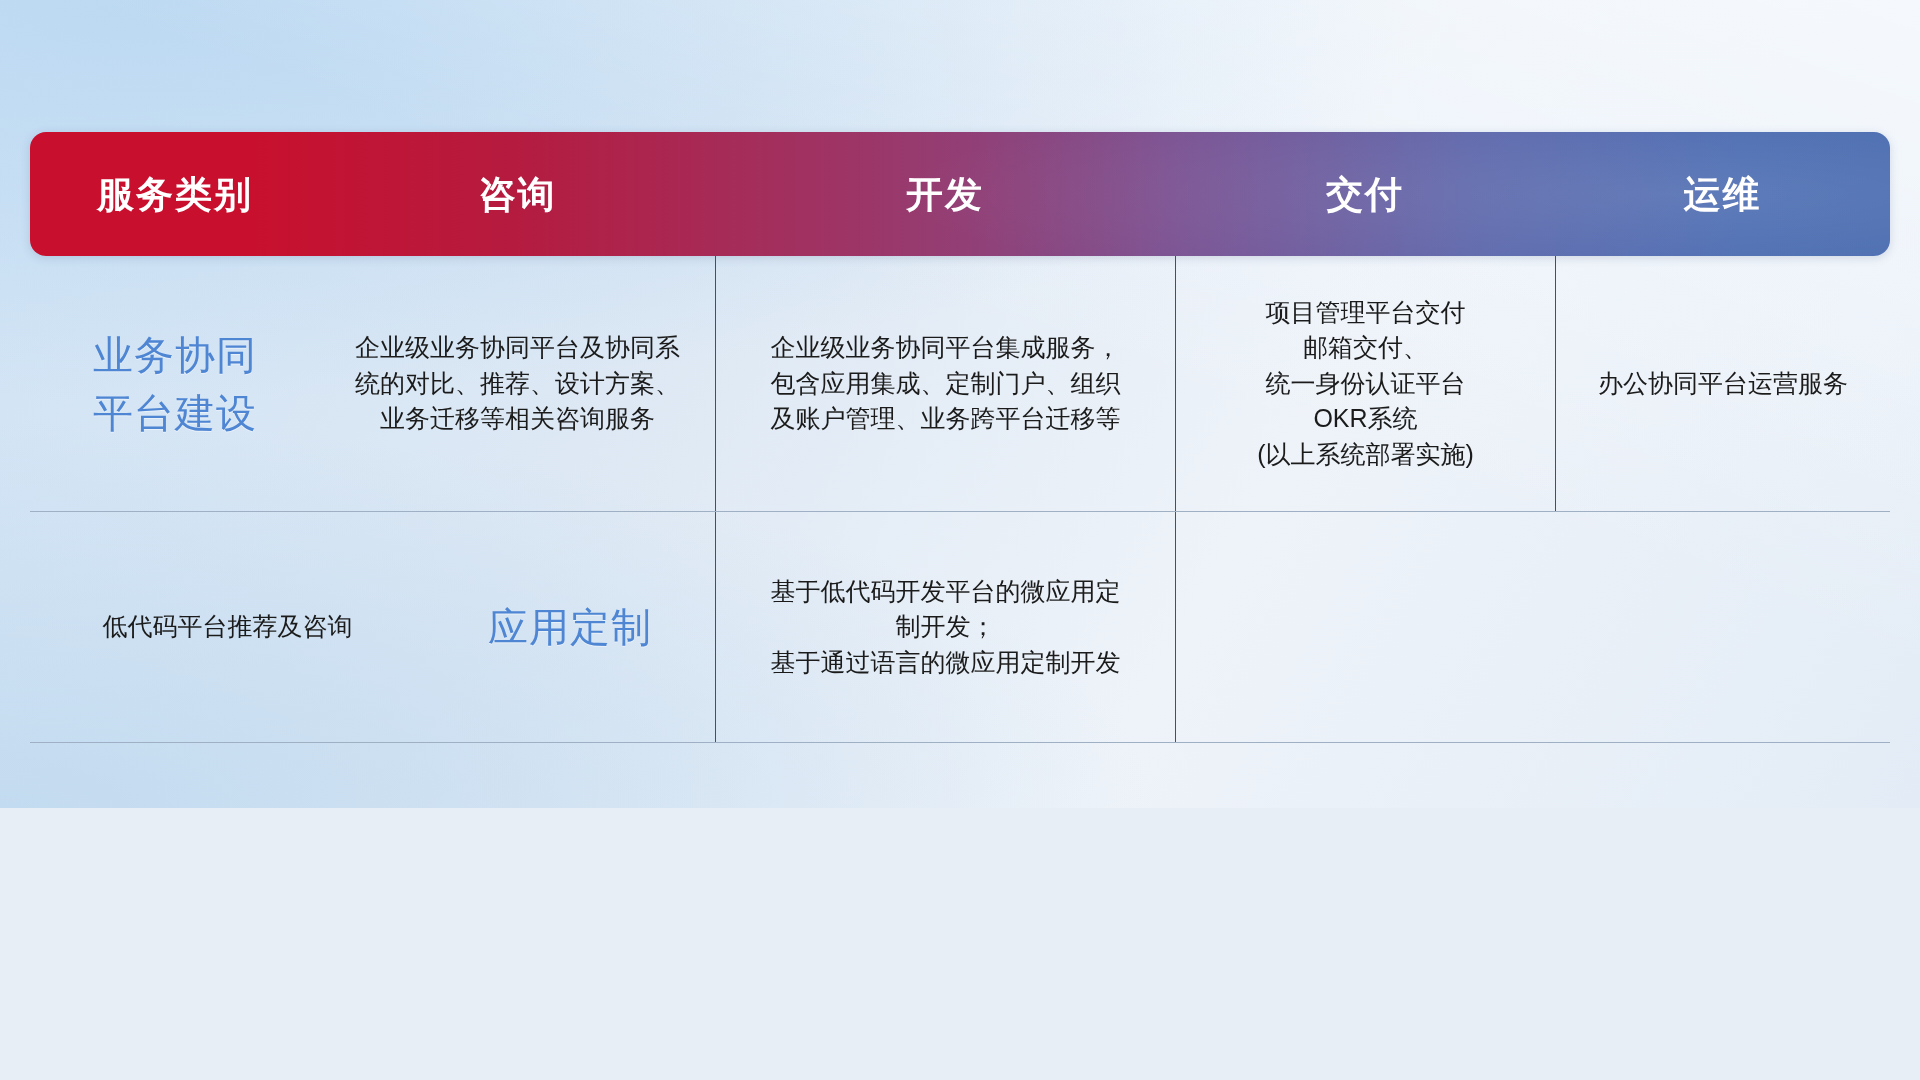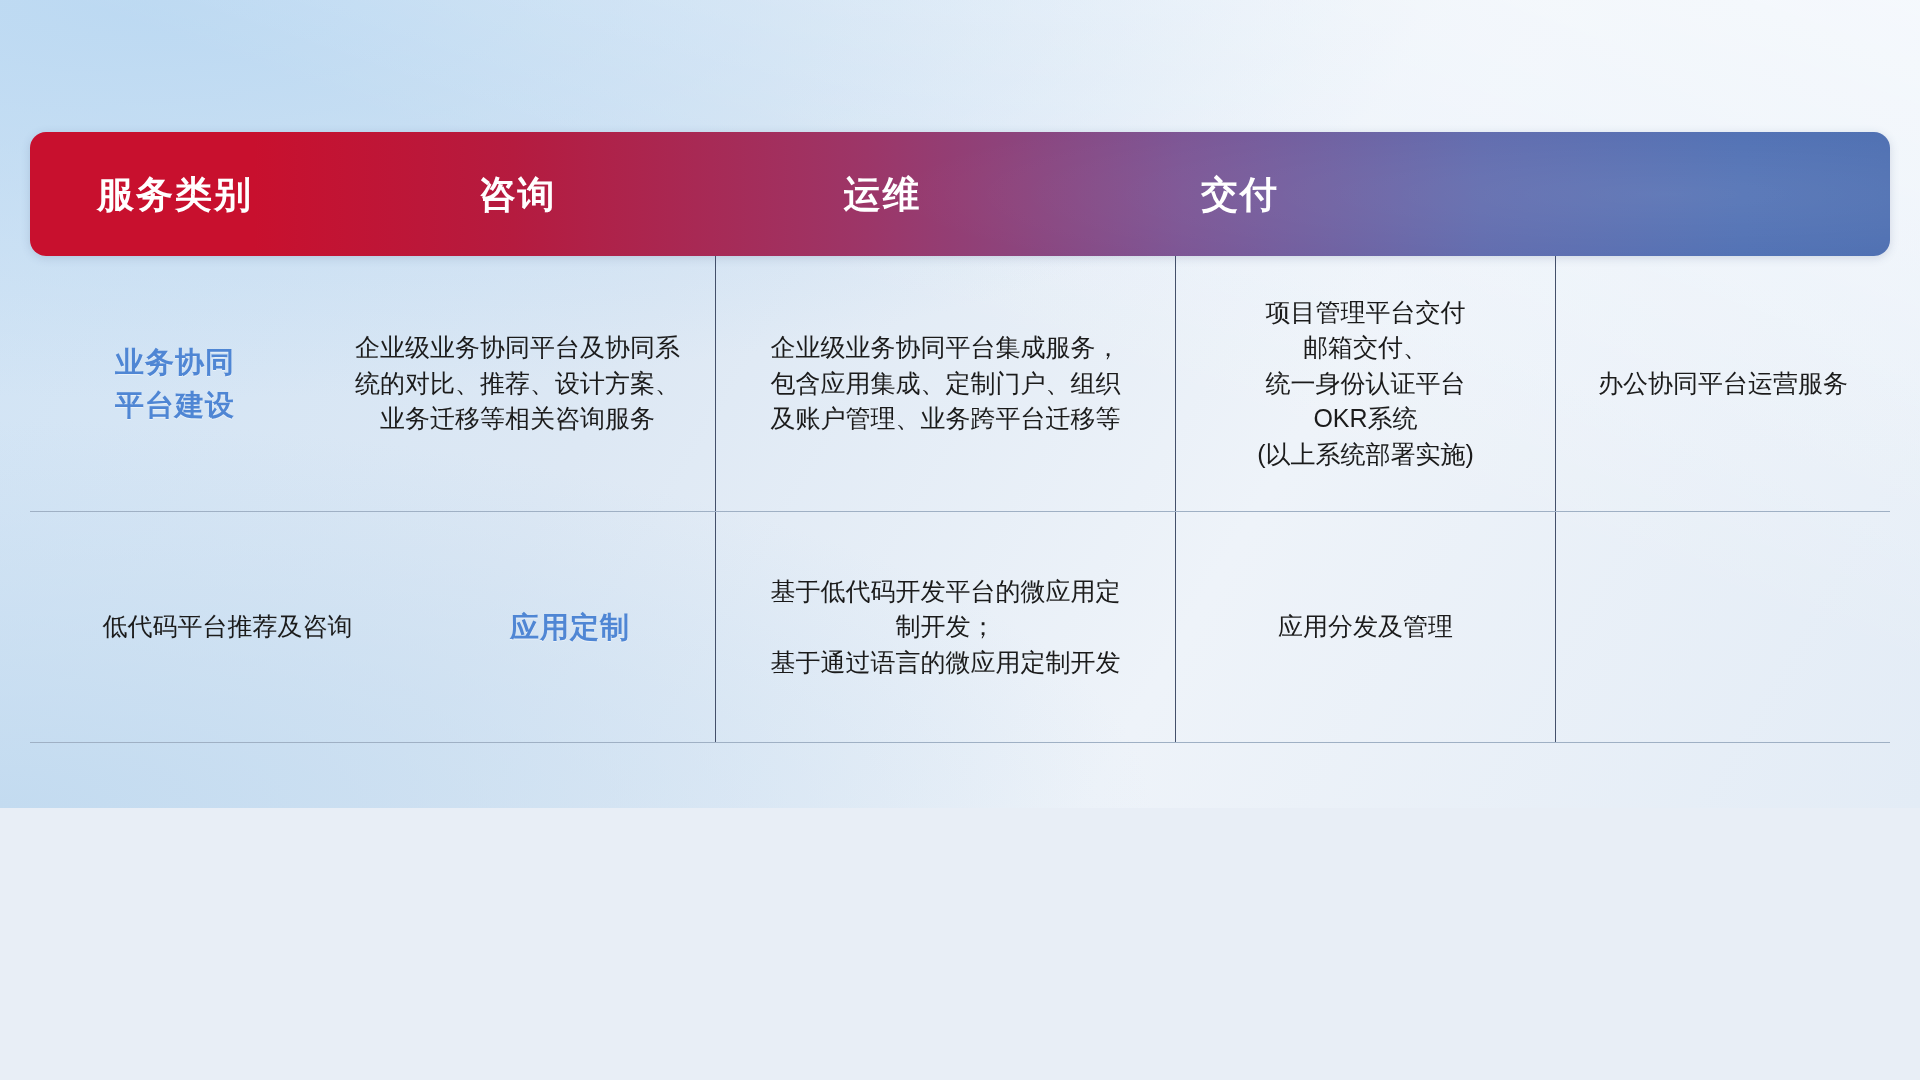--- a/index.html
+++ b/index.html
@@ -77,22 +77,22 @@
     font-size:25px;
     line-height:1.42;
     color:#1b1b1b;
     text-align:center;
     white-space:pre-line;
   }
   .td.vline{border-left:1.5px solid #44506a;}
 
   .td.label{
     color:#4f86d4;
-    font-weight:700;
-    font-size:29px;
+    font-weight:400;
+    font-size:40px;
     letter-spacing:1px;
     line-height:1.45;
     text-shadow:0 1px 0 rgba(255,255,255,.45);
   }
 
   
   .c0{width:290px;flex:0 0 290px;}
   .c1{width:395px;flex:0 0 395px;}
   .c2{width:460px;flex:0 0 460px;}
   .c3{width:380px;flex:0 0 380px;}
@@ -105,22 +105,23 @@
 </head>
 <body>
 
 <div id="page">
 
   <div class="table-wrap">
 
     <div class="thead">
       <div class="th c0">服务类别</div>
       <div class="th c1">咨询</div>
+      <div class="th c2">开发</div>
+      <div class="th c3">交付</div>
       <div class="th c4">运维</div>
-      <div class="th c3">交付</div>
     </div>
 
     <div class="tbody">
 
       <div class="trow r0">
         <div class="td label c0">业务协同
 平台建设</div>
         <div class="td c1">企业级业务协同平台及协同系
 统的对比、推荐、设计方案、
 业务迁移等相关咨询服务</div>
@@ -135,19 +136,18 @@
         <div class="td vline c4">办公协同平台运营服务</div>
       </div>
 
 
       <div class="trow r2">
         <div class="td c1">低代码平台推荐及咨询</div>
         <div class="td label c0">应用定制</div>
         <div class="td vline c2">基于低代码开发平台的微应用定
 制开发；
 基于通过语言的微应用定制开发</div>
-        <div class="td vline c3">应用分发及管理</div>
         <div class="td vline c4"></div>
       </div>
 
     </div>
   </div>
 </div>
 
 </body></html>

